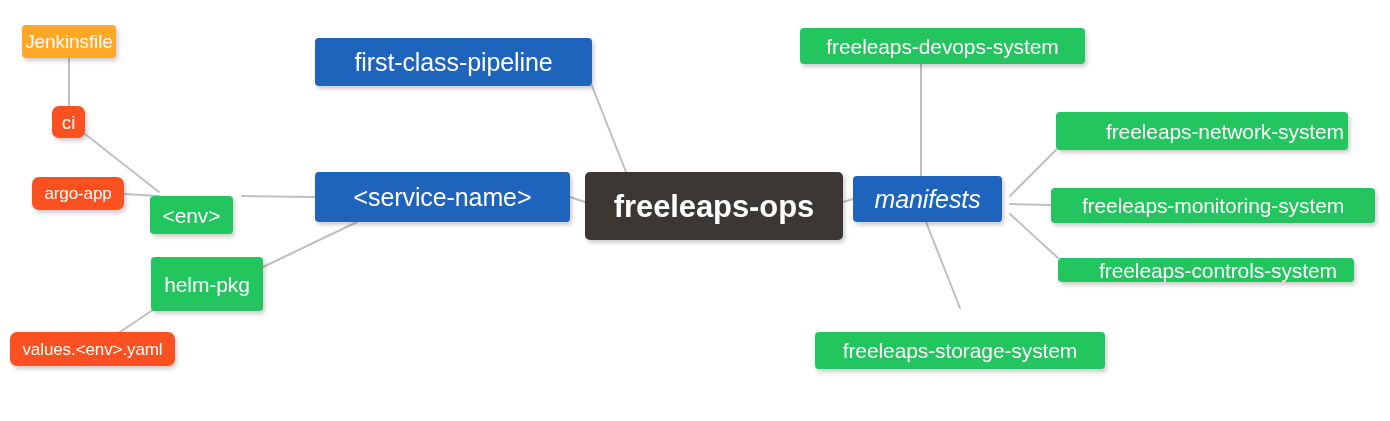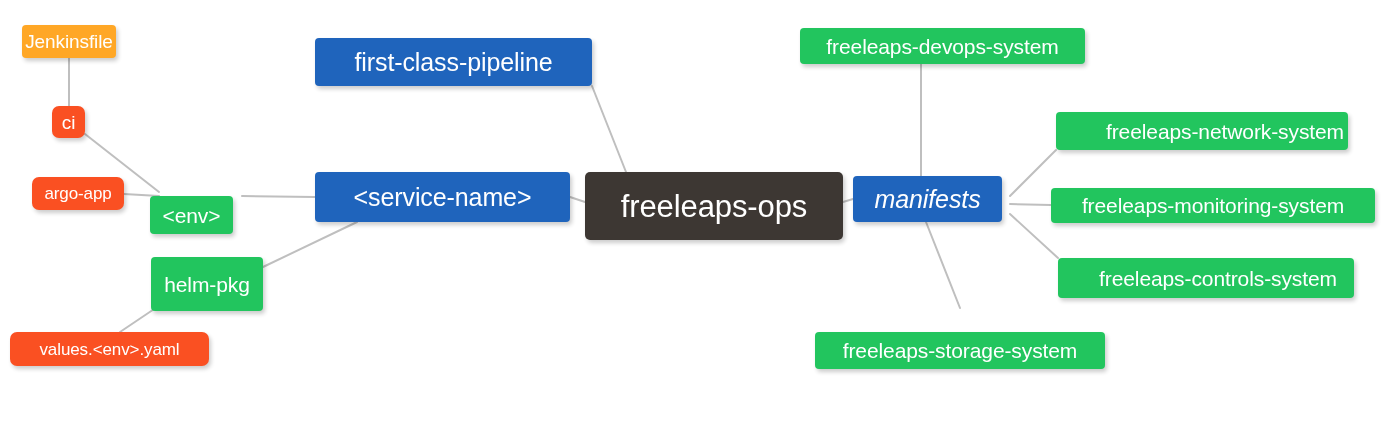--- a/index.html
+++ b/index.html
@@ -39,20 +39,21 @@
     border-radius: 4px;
     box-shadow: 2px 3px 4px rgba(0,0,0,0.20);
     letter-spacing: -0.1px;
     line-height: 1;
     z-index: 2;
   }
   .node-root {
     background: #3d3733;
     border-radius: 5px;
     font-size: 31px;
+    font-weight: bold;
   }
   .node-blue  { background: #1f64bc; }
   .node-green { background: #22c55e; }
   .node-red   { background: #fa5022; border-radius: 7px; }
   .node-orange{ background: #ffa726; }
 
   .sz-xl  { font-size: 31px; }
   .sz-lg  { font-size: 25px; }
   .sz-md  { font-size: 21px; }
   .sz-sm  { font-size: 17px; }
@@ -96,34 +97,34 @@
     </div>
     <div class="node node-green sz-md" style="left: 151px; top: 257px; width: 112px; height: 54px;">
       <span>helm-pkg</span>
     </div>
     <div class="node node-red sz-xs" style="left: 52px; top: 106px; width: 33px; height: 32px;">
       <span>ci</span>
     </div>
     <div class="node node-red sz-sm" style="left: 32px; top: 177px; width: 92px; height: 33px;">
       <span>argo-app</span>
     </div>
-    <div class="node node-red sz-sm" style="left: 10px; top: 332px; width: 199px; height: 34px;">
+    <div class="node node-red sz-sm" style="left: 10px; top: 332px; width: 165px; height: 34px;">
       <span>values.&lt;env&gt;.yaml</span>
     </div>
     <div class="node node-orange sz-xs" style="left: 22px; top: 25px; width: 94px; height: 33px;">
       <span>Jenkinsfile</span>
     </div>
     <div class="node node-green sz-md" style="left: 800px; top: 28px; width: 285px; height: 36px;">
       <span>freeleaps-devops-system</span>
     </div>
     <div class="node node-green sz-md" style="left: 1056px; top: 112px; width: 292px; height: 38px; padding-left: 46px;">
       <span>freeleaps-network-system</span>
     </div>
     <div class="node node-green sz-md" style="left: 1051px; top: 188px; width: 324px; height: 35px;">
       <span>freeleaps-monitoring-system</span>
     </div>
-    <div class="node node-green sz-md" style="left: 1058px; top: 258px; width: 296px; height: 40px; padding-left: 24px;">
+    <div class="node node-green sz-md" style="left: 1058px; top: 258px; width: 296px; height: 24px; padding-left: 24px;">
       <span>freeleaps-controls-system</span>
     </div>
     <div class="node node-green sz-md" style="left: 815px; top: 308px; width: 290px; height: 37px; margin-top: 24px;">
       <span>freeleaps-storage-system</span>
     </div>
   </div>
 
 </body></html>

